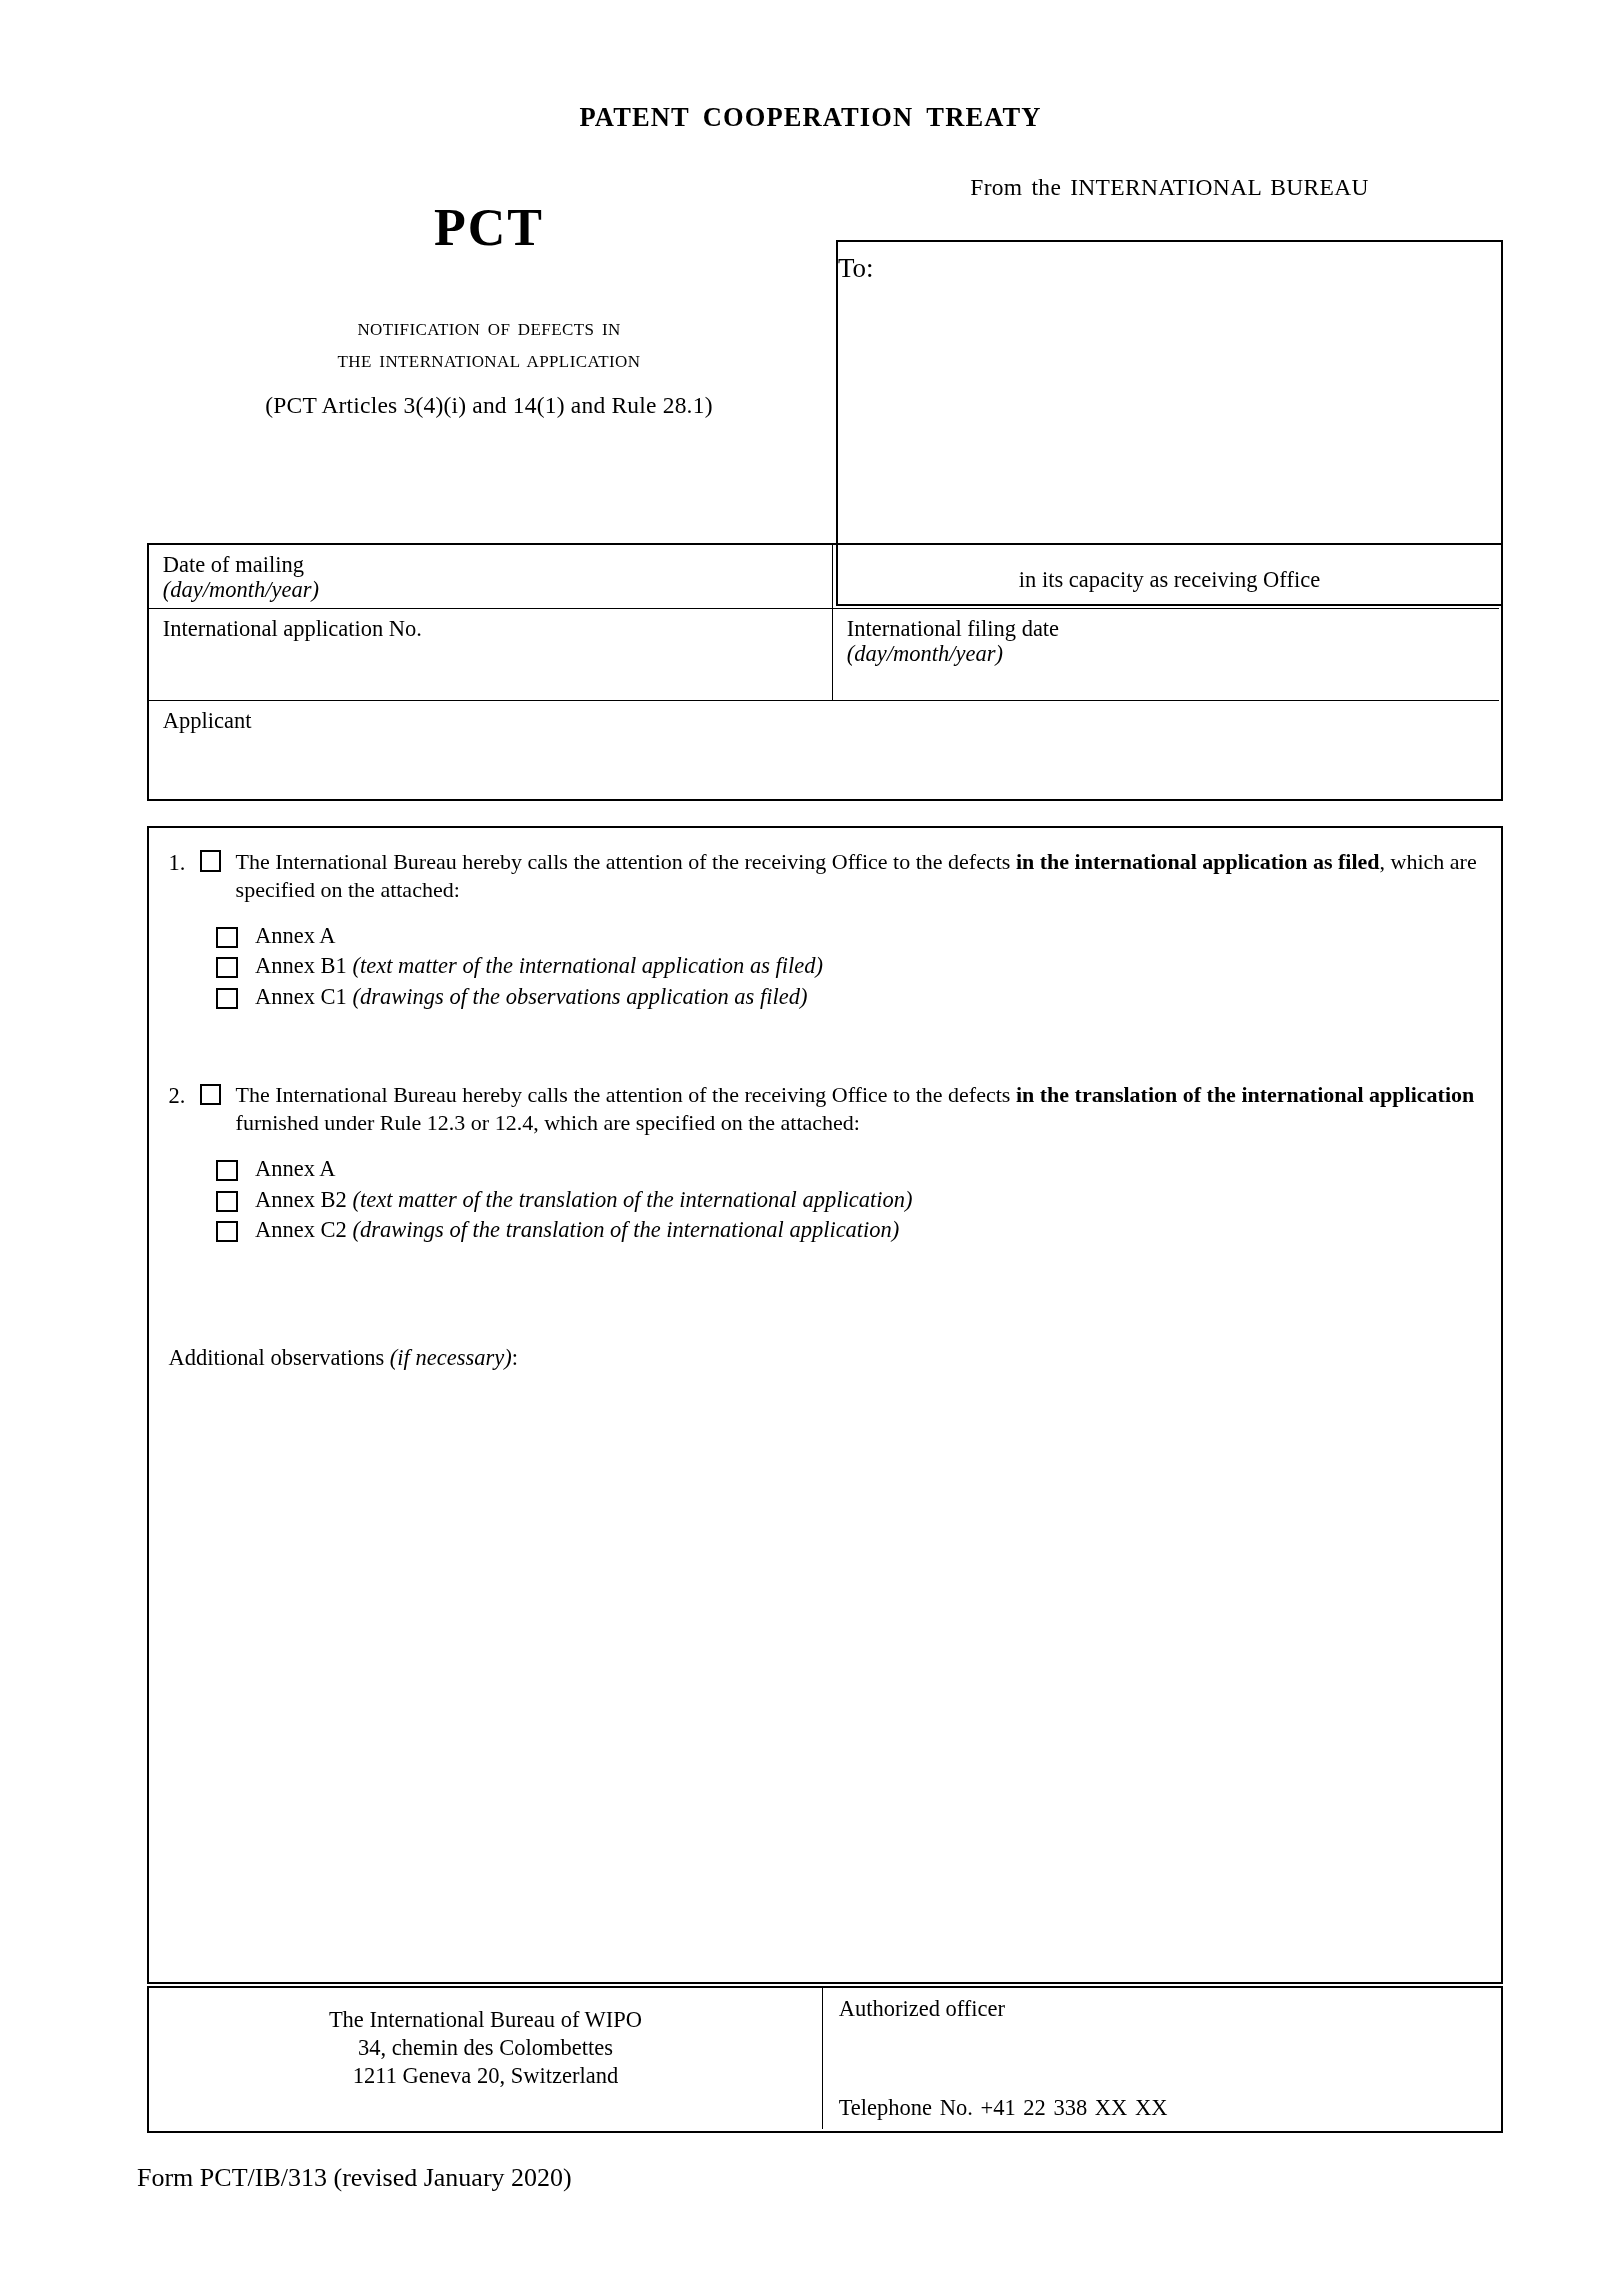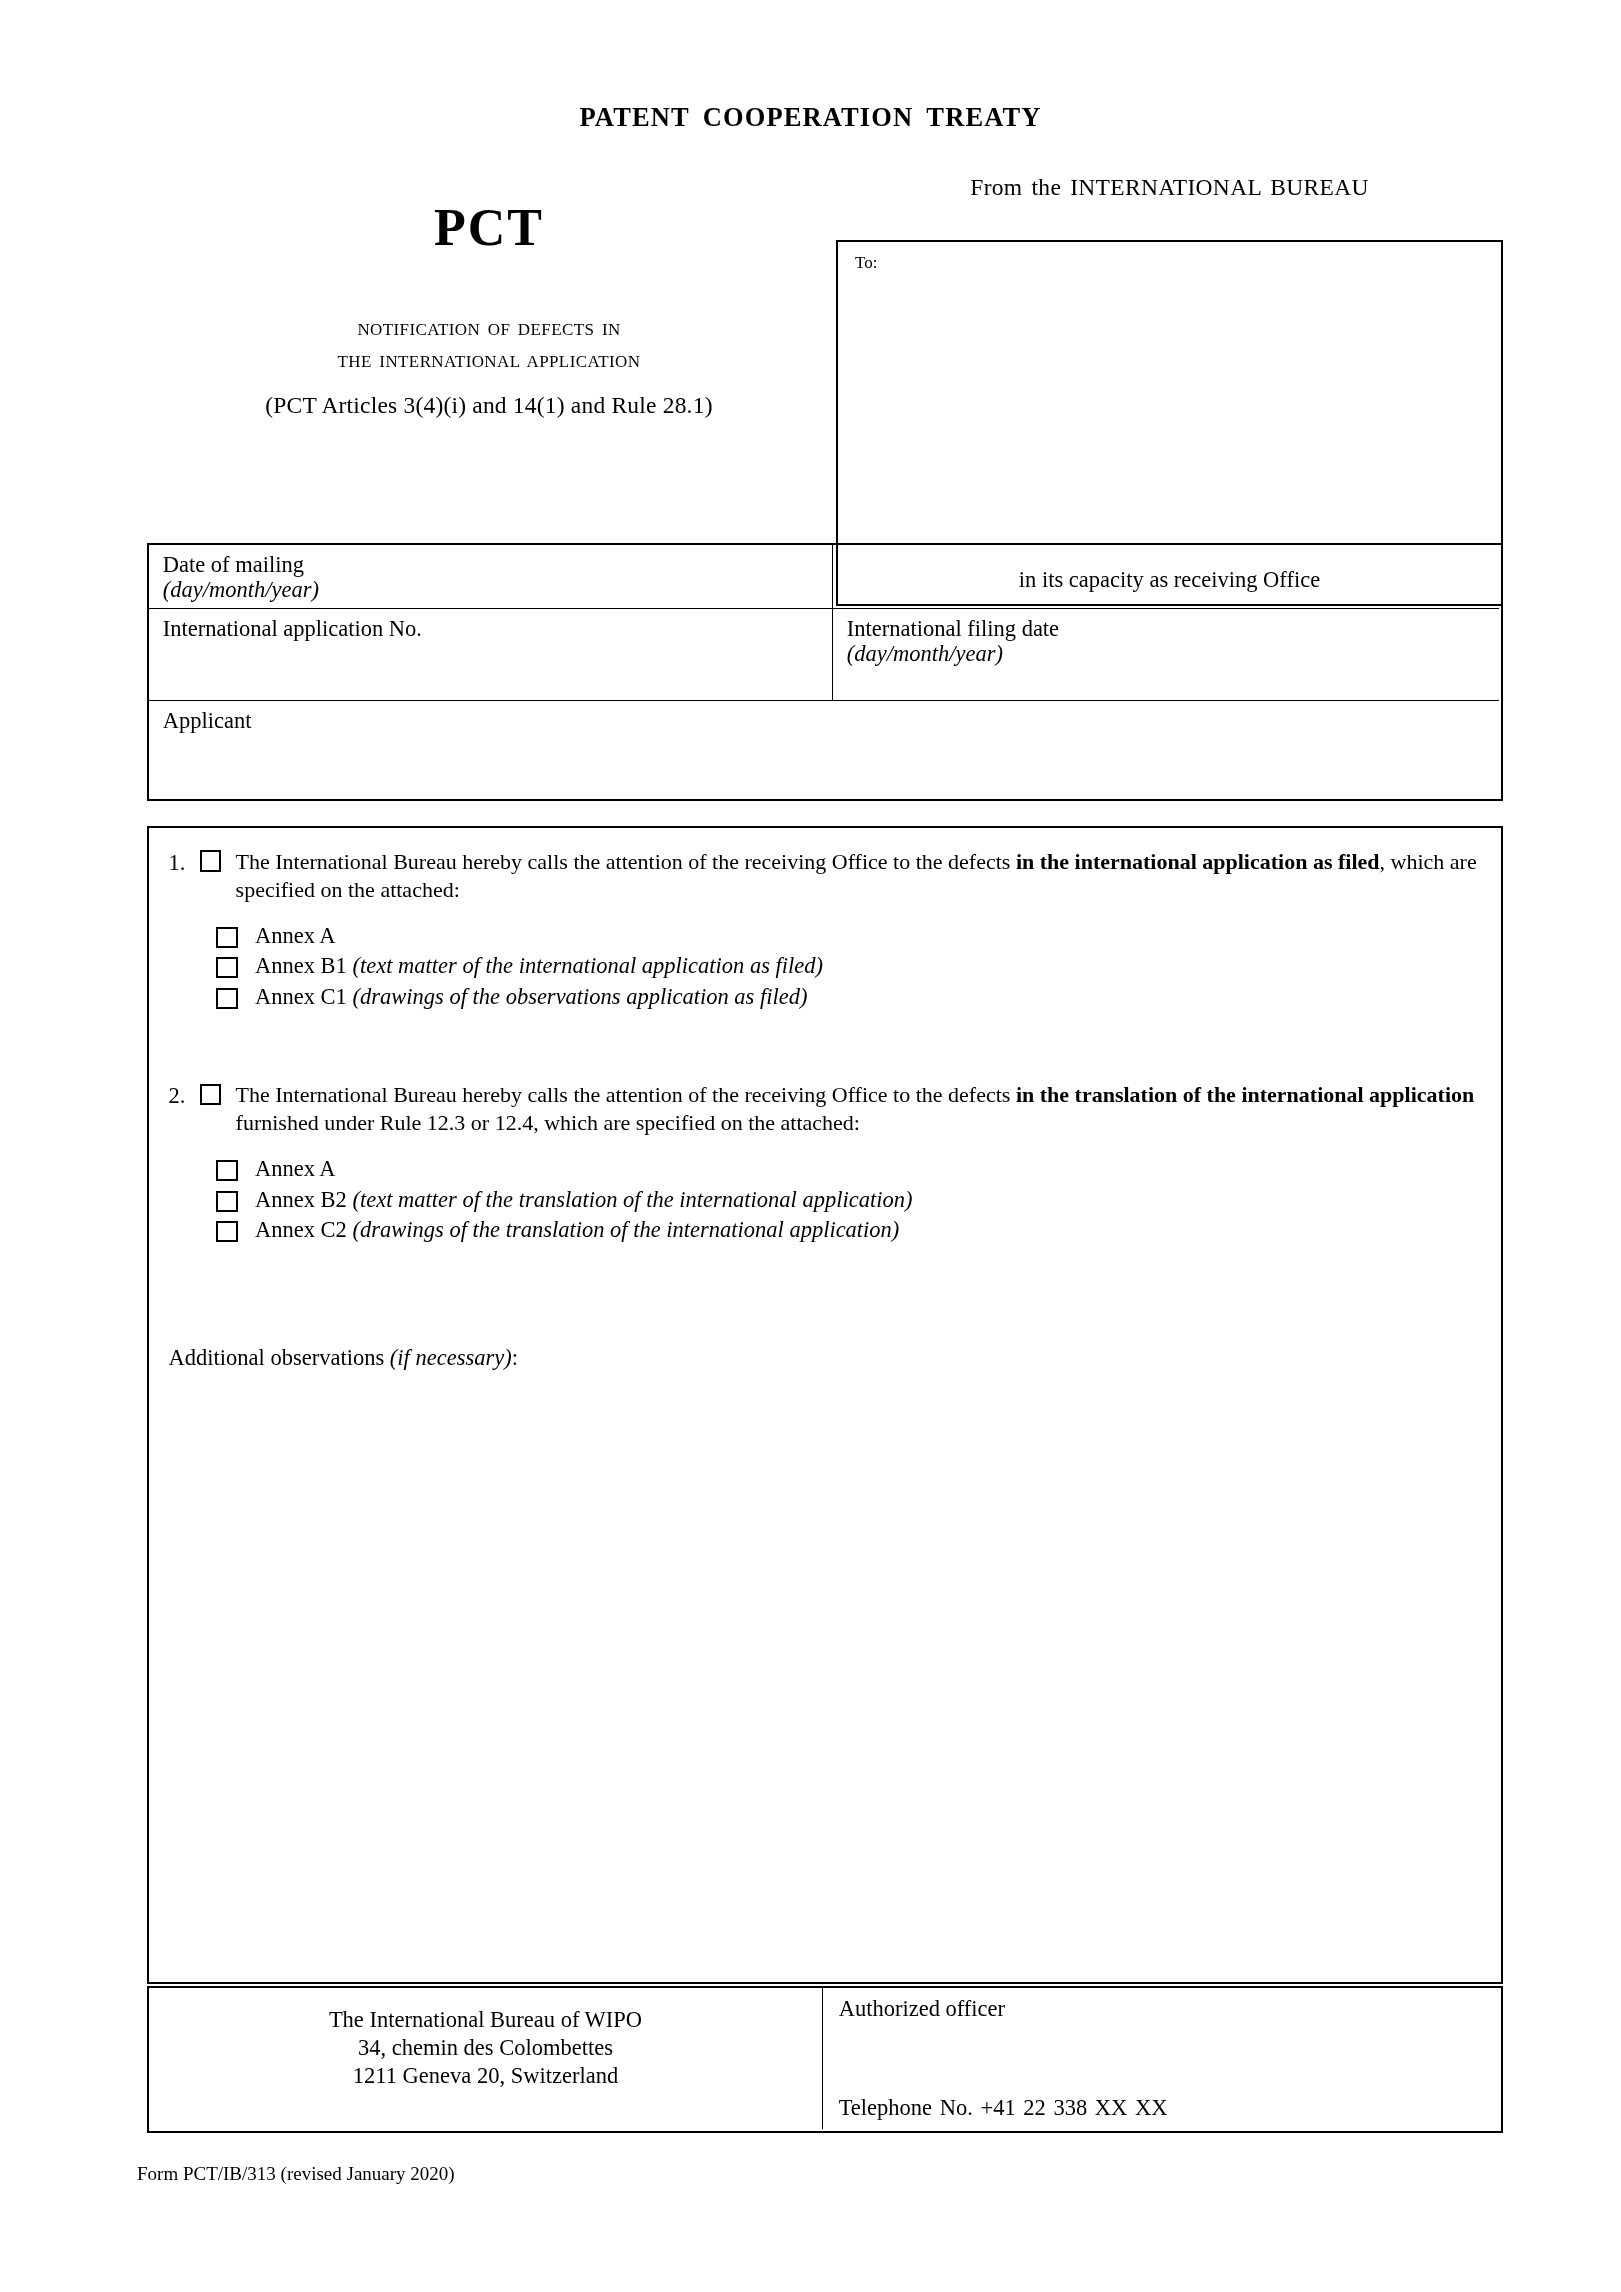--- a/index.html
+++ b/index.html
@@ -85,23 +85,23 @@
     position: absolute;
     left: 836px;
     top: 240px;
     width: 667px;
     height: 366px;
     border: 2.9px solid #000;
     box-sizing: border-box;
   }
   .to-label {
     position: absolute;
-    left: 17px;
+    left: 0;
     top: 10.8px;
-    font-size: 17px;
+    font-size: 27px;
   }
   .to-capacity {
     position: absolute;
     left: 0;
     right: 0;
     bottom: 10.8px;
     text-align: center;
     font-size: 22.5px;
   }
 
@@ -258,21 +258,21 @@
     left: 15.7px;
     bottom: 7.8px;
     font-size: 22.5px;
     word-spacing: 2px;
   }
 
   .form-code {
     position: absolute;
     left: 137px;
     top: 2163px;
-    font-size: 19px;
+    font-size: 26px;
   }
 </style>
 </head>
 <body>
 
 <div class="page">
 
   <div class="doc-title">PATENT COOPERATION TREATY</div>
 
   <div class="pct-logo">PCT</div>

